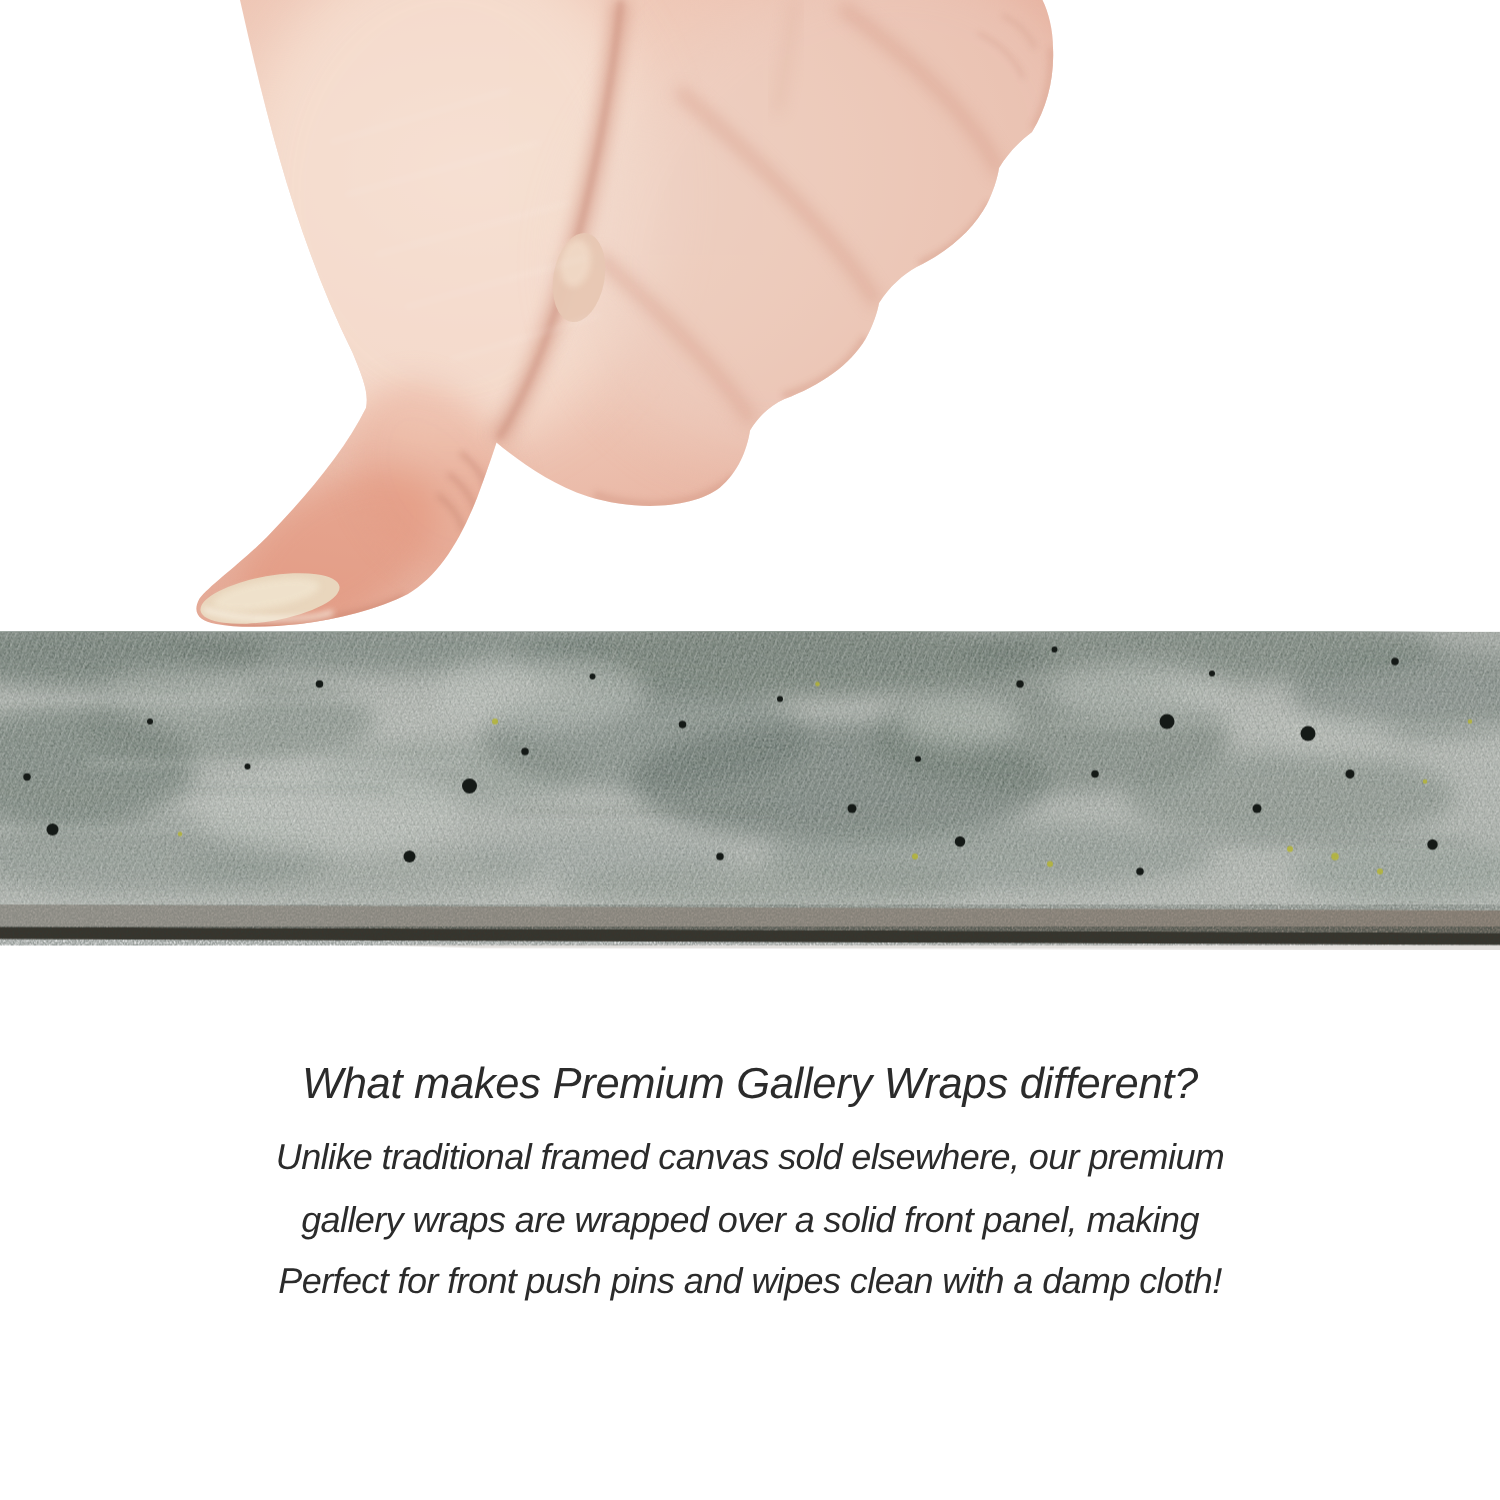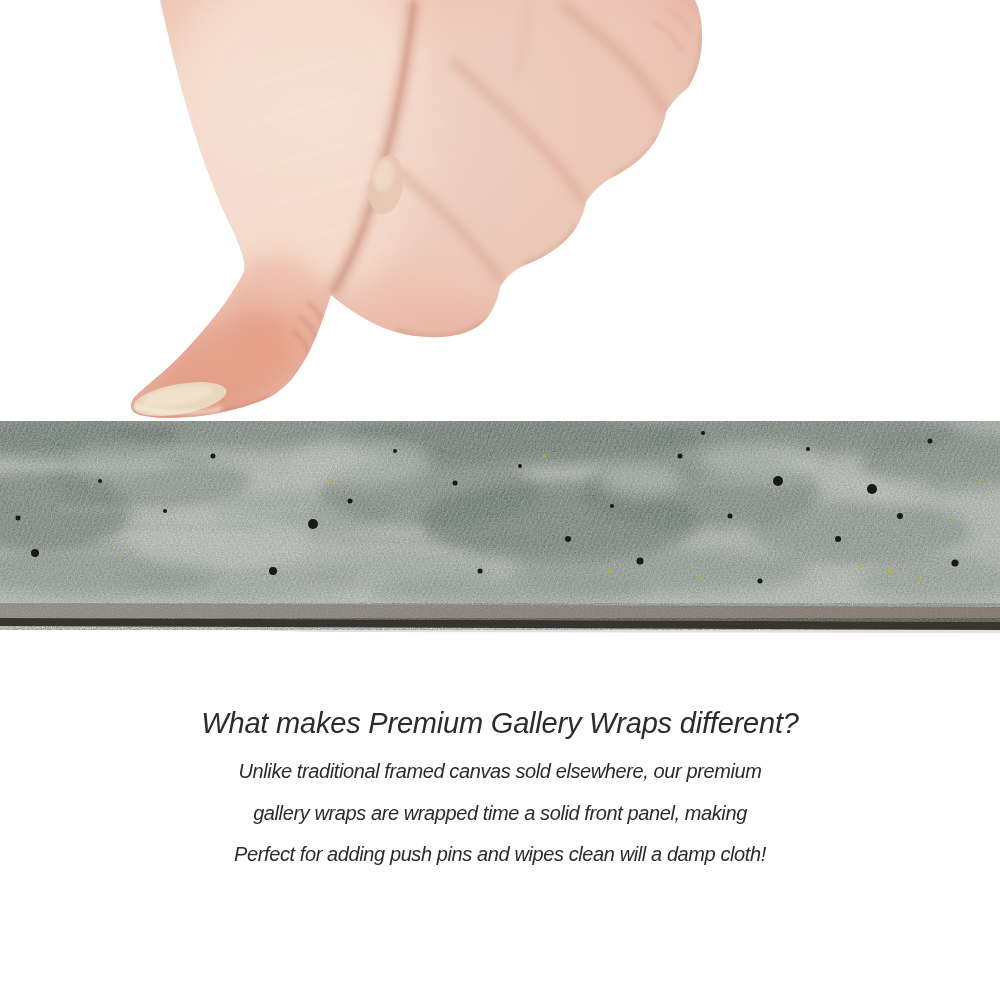--- a/index.html
+++ b/index.html
@@ -10,21 +10,21 @@
   .hand-wrap{position:absolute;top:0;left:0;width:1000px;height:420px;}
   .strip-wrap{position:absolute;top:421px;left:0;width:1000px;height:212px;}
   .info{
     position:absolute;top:704px;left:0;right:0;text-align:center;
     color:#2b2b2b;font-style:italic;
   }
   .info h2{
     margin:0 0 9px 0;font-size:29px;font-weight:400;letter-spacing:-0.2px;line-height:38px;
   }
   .info p{
-    margin:0;font-size:20px;font-weight:400;letter-spacing:-0.4px;line-height:41.5px;
+    margin:0;font-size:24px;font-weight:400;letter-spacing:-0.4px;line-height:41.5px;
   }
 </style>
 </head>
 <body>
 
 <div class="stage">
 
   <div class="hand-wrap">
     <svg width="1000" height="420" viewBox="0 0 1000 420" xmlns="http://www.w3.org/2000/svg">
       <defs>
@@ -272,17 +272,17 @@
       <polygon points="0,197 1000,201 1000,209 0,205" fill="#3c332b"></polygon>
       <polygon points="0,197 1000,201 1000,209 0,205" filter="url(#grainDark)" opacity="0.5"></polygon>
 
       <polygon points="250,209 1000,209 1000,212 320,211" fill="#cfcac4" opacity="0.6"></polygon>
     </svg>
   </div>
 
   <div class="info">
     <h2>What makes Premium Gallery Wraps different?</h2>
     <p>Unlike traditional framed canvas sold elsewhere, our premium</p>
-    <p>gallery wraps are wrapped time a solid front panel, making</p>
-    <p>Perfect for adding push pins and wipes clean will a damp cloth!</p>
+    <p>gallery wraps are wrapped over a solid front panel, making</p>
+    <p>Perfect for front push pins and wipes clean with a damp cloth!</p>
   </div>
 
 </div>
 
 </body></html>

